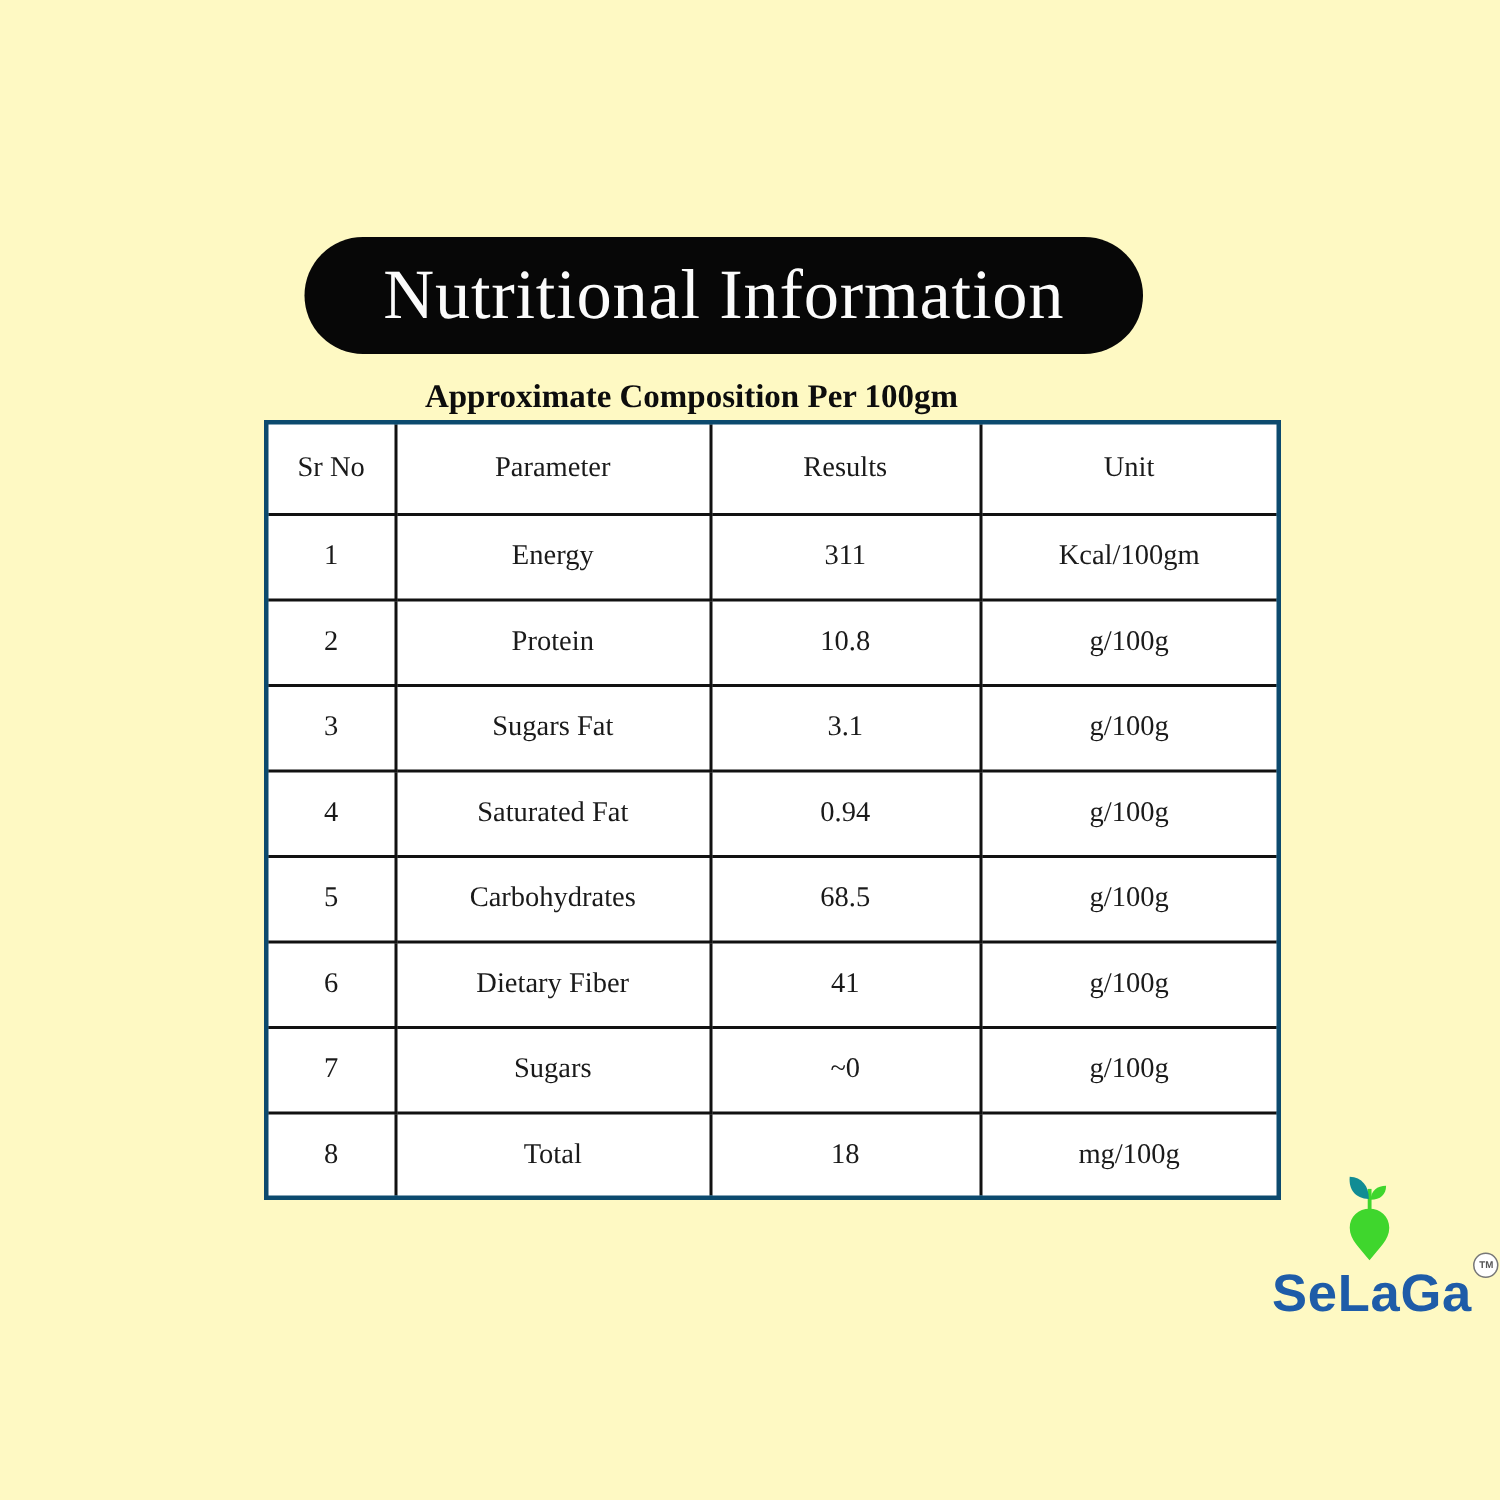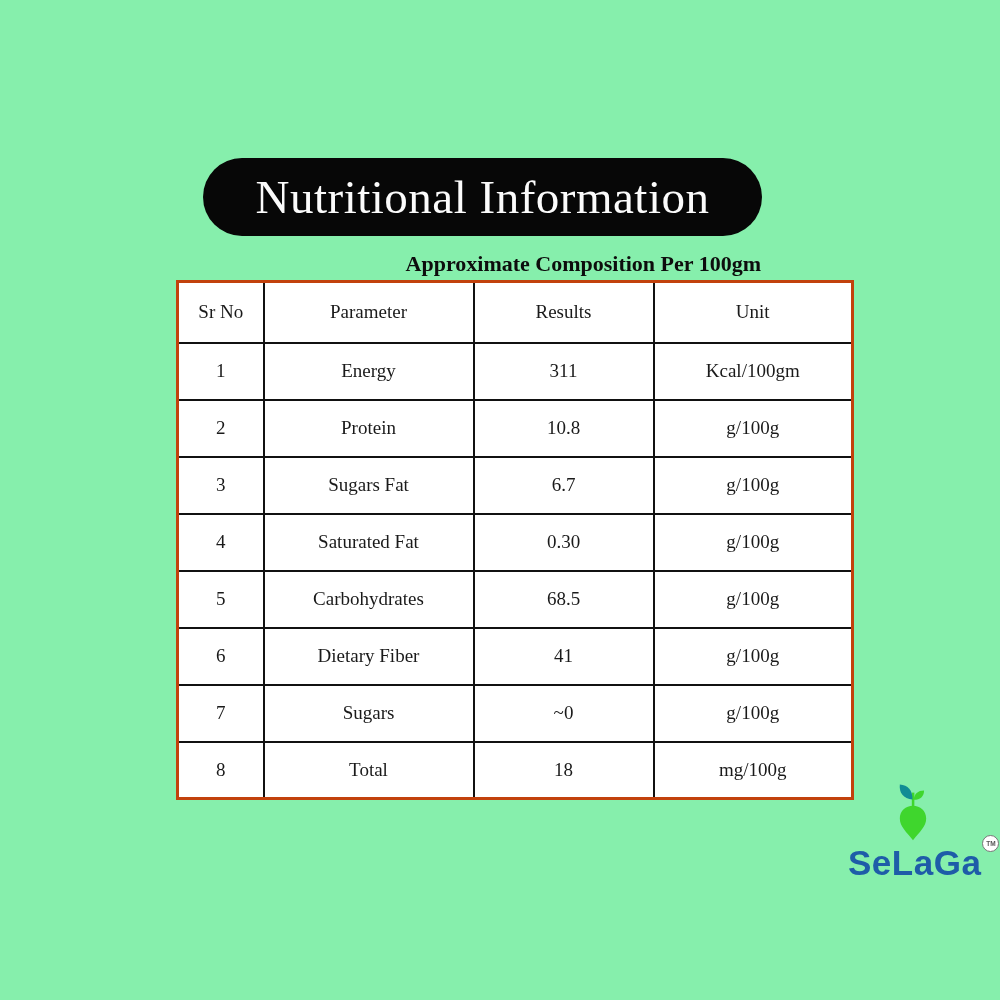--- a/index.html
+++ b/index.html
@@ -1,21 +1,21 @@
 <!DOCTYPE html>
 <html><head>
 <meta charset="utf-8">
 <style>
   * { margin: 0; padding: 0; box-sizing: border-box; }
   html, body { background: #ffffff; }
   .page {
     position: relative;
     width: 1000px;
     height: 1000px;
-    background: #86efac;
+    background: #fef9c3;
     font-family: "Liberation Serif", serif;
     color: #111111;
     overflow: hidden;
   }
   
   .title-pill {
     position: absolute;
     left: 203px;
     top: 158px;
     width: 559px;
@@ -32,34 +32,34 @@
     font-weight: 400;
     letter-spacing: 0.5px;
     white-space: nowrap;
   }
   
   .subtitle {
     position: absolute;
     left: 161px;
     top: 251px;
     width: 600px;
-    text-align: right;
+    text-align: center;
     font-size: 22px;
     font-weight: 700;
     color: #0d0d0d;
   }
   
   table.nutrition {
     position: absolute;
     left: 176px;
     top: 280px;
     width: 675px;
     border-collapse: collapse;
     table-layout: fixed;
-    border: 3px solid #c2410c;
+    border: 3px solid #0c4a6e;
     background: #ffffff;
   }
   table.nutrition th,
   table.nutrition td {
     border: 2px solid #111111;
     text-align: center;
     vertical-align: middle;
     font-size: 19px;
     font-weight: 400;
     color: #1a1a1a;
@@ -146,27 +146,27 @@
         </tr>
         <tr>
           <td>2</td>
           <td>Protein</td>
           <td>10.8</td>
           <td>g/100g</td>
         </tr>
         <tr>
           <td>3</td>
           <td>Sugars Fat</td>
-          <td>6.7</td>
+          <td>3.1</td>
           <td>g/100g</td>
         </tr>
         <tr>
           <td>4</td>
           <td>Saturated Fat</td>
-          <td>0.30</td>
+          <td>0.94</td>
           <td>g/100g</td>
         </tr>
         <tr>
           <td>5</td>
           <td>Carbohydrates</td>
           <td>68.5</td>
           <td>g/100g</td>
         </tr>
         <tr>
           <td>6</td>

